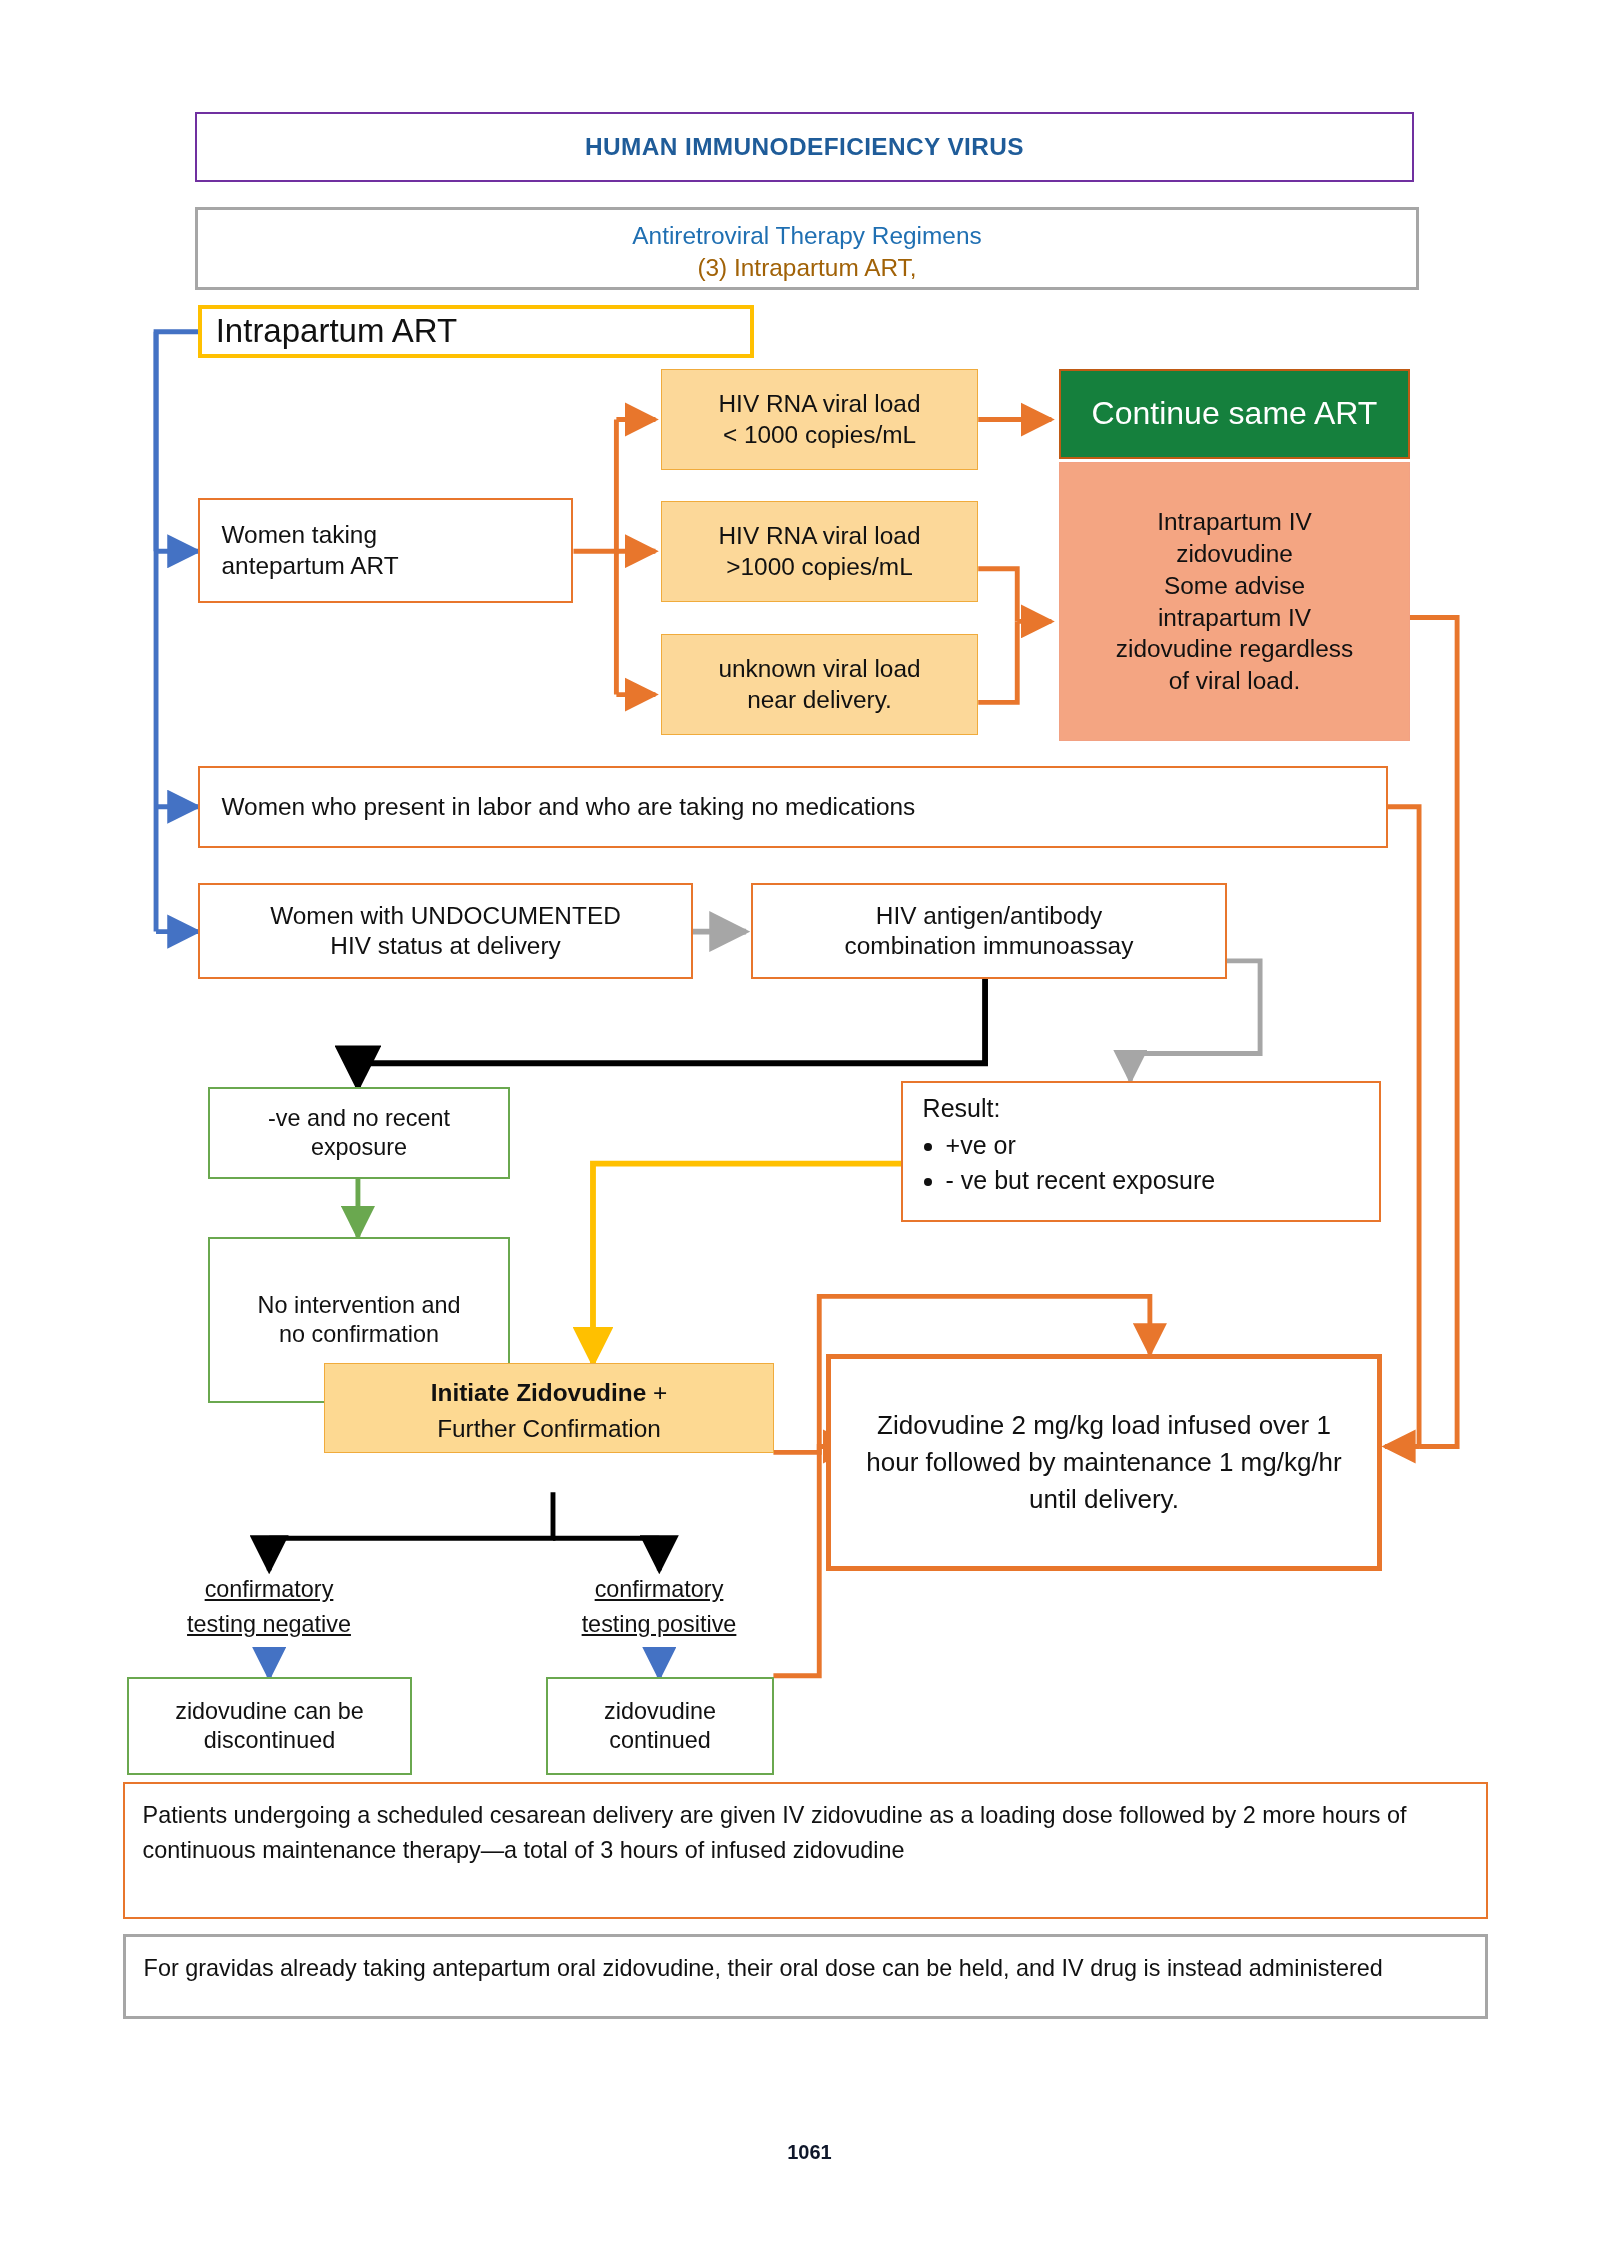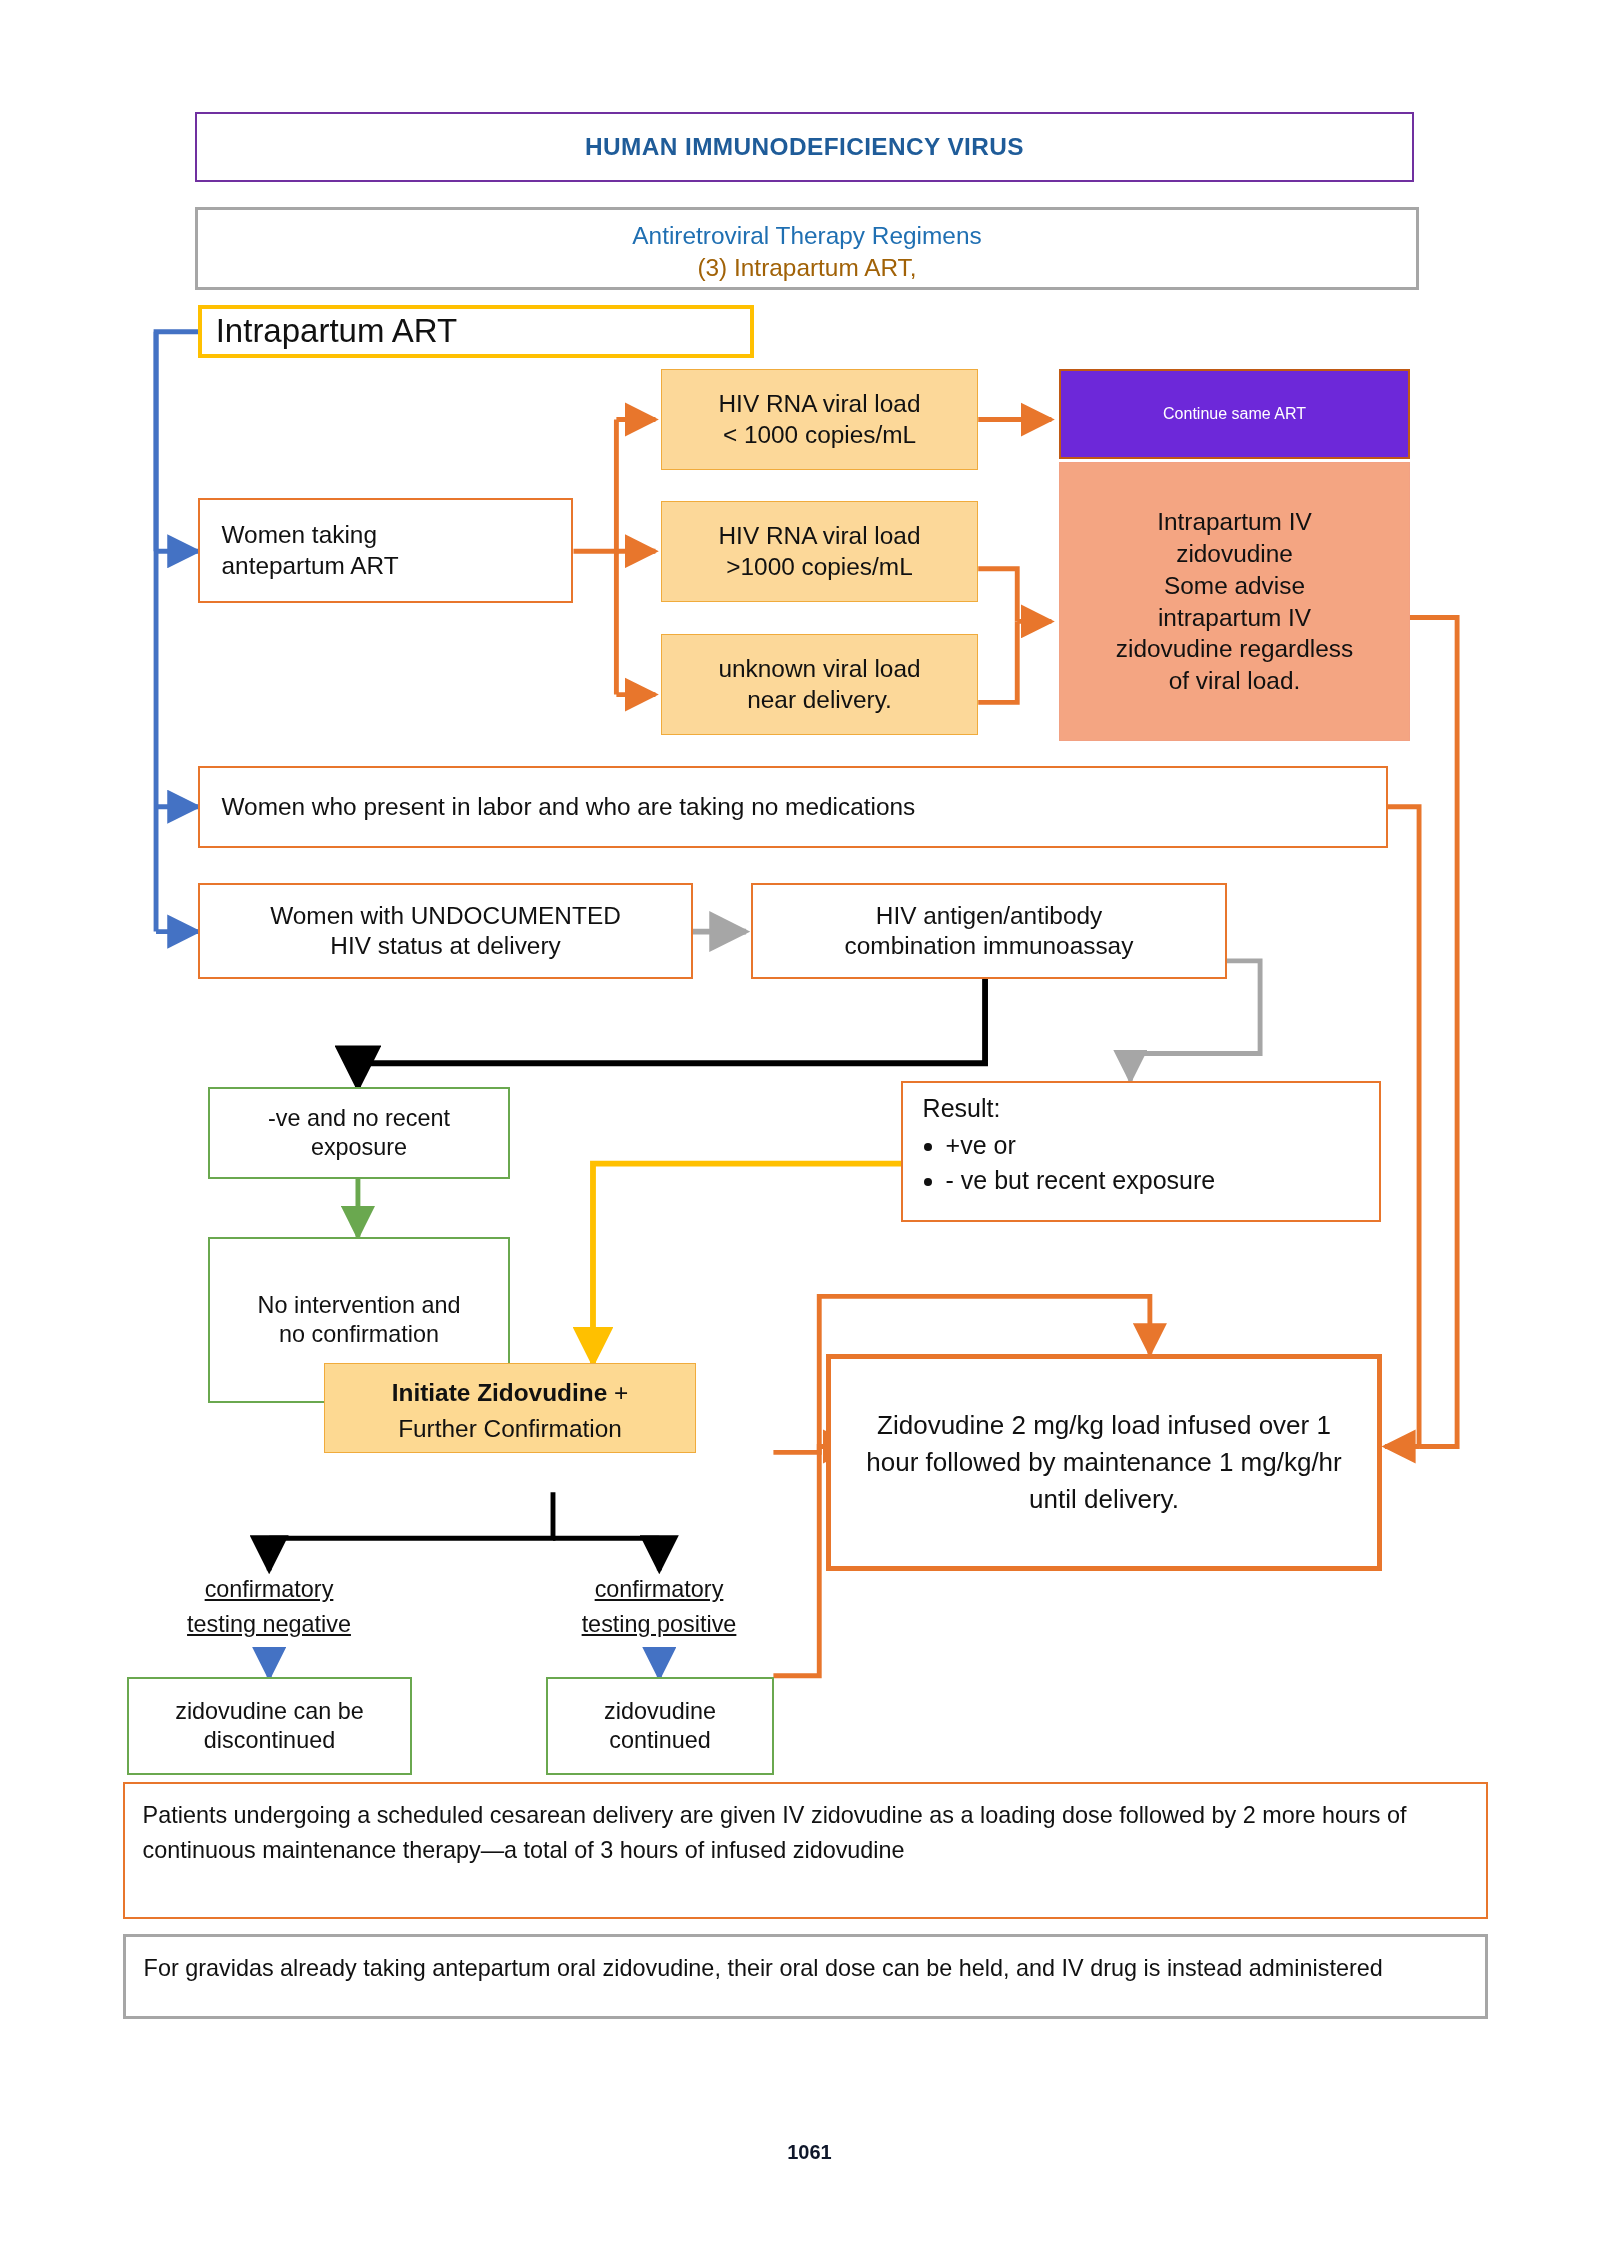--- a/index.html
+++ b/index.html
@@ -17,21 +17,21 @@
            display:block;align-items:initial;}
   #hdr-sub .l1{color:#1F6FB2;font-weight:normal;font-size:24.4px;line-height:1.3;}
   #hdr-sub .l2{color:#a16207;font-size:24.4px;line-height:1.3;}
 
   
   .yellowline{border:4.9px solid #FFC000;background:#fff;font-size:33px;padding-left:13.7px;text-align:center;}
   .orangeline{border:2.9px solid #E8762C;background:#fff;font-size:24.4px;}
   .orangeline-thick{border:5.9px solid #E8762C;background:#fff;font-size:26px;}
   .yellowfill{border:1px solid #F0AB3C;background:#FCD899;font-size:24.4px;}
   .yellowfill2{border:1px solid #F0AB3C;background:#FDD992;font-size:24.4px;}
-  .orangefill{border:2px solid #C05A14;background:#6d28d9;color:#ffffff;font-size:16px;}
+  .orangefill{border:2px solid #C05A14;background:#15803d;color:#ffffff;font-size:32px;}
   .salmonfill{border:1px solid #F2A183;background:#F4A582;font-size:24.4px;}
   .greenline{border:2.9px solid #6AA84F;background:#fff;font-size:23.4px;}
   .plainbox{background:transparent;font-size:23.4px;}
 
   .u{text-decoration:underline;}
   .bold{font-weight:bold;}
 
   .bullets{display:block;text-align:left;font-size:25px;padding:9.8px 0 0 17.6px;width:100%;}
   .bullets .hd{margin:0 0 5.9px 2px;}
   .bullets ul{margin:0;padding-left:25px;list-style:disc;}
@@ -204,21 +204,21 @@
   <div class="box orangeline" style="left:901px; top:1081px; width:480px; height:141px; display:block;">
     <div class="bullets">
       <div class="hd">Result:</div>
       <ul>
         <li>+ve or</li>
         <li>- ve but recent exposure</li>
       </ul>
     </div>
   </div>
 
-  <div class="box yellowfill2" style="left:324px; top:1363px; width:372px; height:90px; display:block; padding-top:13.7px;">
+  <div class="box yellowfill2" style="left:324px; top:1363px; width:450px; height:90px; display:block; padding-top:13.7px;">
     <div style="font-size:24.4px;">
       <span class="bold">Initiate Zidovudine</span><span> +</span>
     </div>
     <div style="font-size:24.4px;margin-top:5.9px;">Further Confirmation</div>
   </div>
 
   <div class="box orangeline-thick" style="left:826px; top:1354px; width:556px; height:217px; padding:0 19.5px; line-height:1.42;">Zidovudine 2 mg/kg load infused over 1 hour followed by maintenance 1 mg/kg/hr until delivery.</div>
 
   <div class="box plainbox" style="left:152px; top:1572px; width:234px; height:76px; display:block;">
     <span class="u" style="white-space:pre-line; display:block; line-height:1.5;">confirmatory

